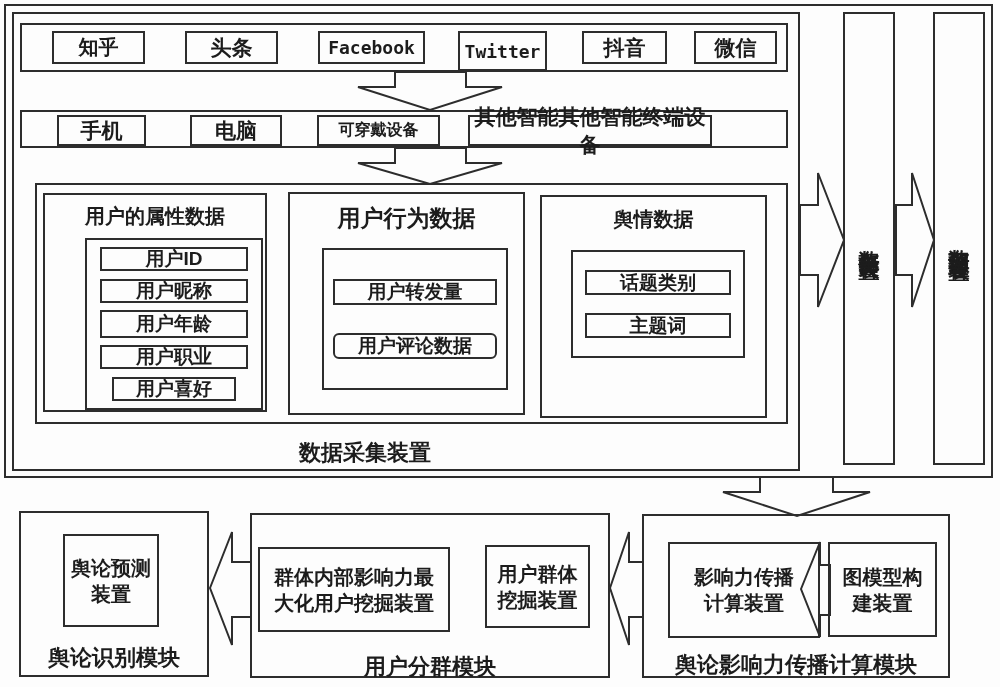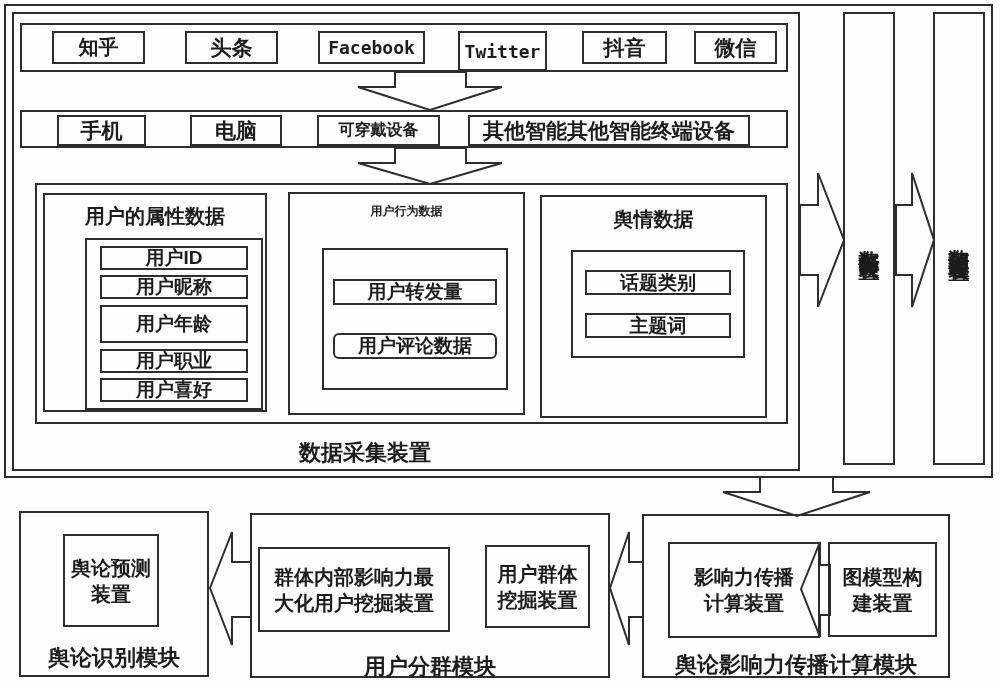--- a/index.html
+++ b/index.html
@@ -34,36 +34,36 @@
   <div class="box cell" style="left:185px;top:31px;width:93px;height:33px;font-size:21px;">头条</div>
   <div class="box cell mono" style="left:318px;top:31px;width:107px;height:33px;font-size:18px;">Facebook</div>
   <div class="box cell mono" style="left:458px;top:31px;width:89px;height:40px;font-size:18px;">Twitter</div>
   <div class="box cell" style="left:582px;top:31px;width:85px;height:33px;font-size:21px;">抖音</div>
   <div class="box cell" style="left:694px;top:31px;width:83px;height:33px;font-size:21px;">微信</div>
 
   <div class="box" style="left:20px;top:110px;width:768px;height:38px;"></div>
   <div class="box cell" style="left:57px;top:115px;width:89px;height:31px;font-size:21px;">手机</div>
   <div class="box cell" style="left:190px;top:115px;width:92px;height:31px;font-size:21px;">电脑</div>
   <div class="box cell" style="left:317px;top:115px;width:123px;height:31px;font-size:16px;">可穿戴设备</div>
-  <div class="box cell" style="left:468px;top:115px;width:282px;height:31px;font-size:21px;">其他智能其他智能终端设备</div>
+  <div class="box cell" style="left:468px;top:115px;width:244px;height:31px;font-size:21px;">其他智能其他智能终端设备</div>
 
   <div class="box" style="left:35px;top:183px;width:753px;height:241px;"></div>
 
   <div class="box" style="left:43px;top:193px;width:224px;height:219px;"></div>
   <div class="title" style="left:43px;top:203px;width:224px;font-size:20px;">用户的属性数据</div>
   <div class="box flexcol" style="left:85px;top:238px;width:178px;height:172px;">
     <div class="item" style="width:148px;height:24px;">用户ID</div>
     <div class="item" style="width:148px;height:24px;">用户昵称</div>
-    <div class="item" style="width:148px;height:38px;">用户年龄</div>
+    <div class="item" style="width:148px;height:28px;">用户年龄</div>
     <div class="item" style="width:148px;height:24px;">用户职业</div>
-    <div class="item" style="width:148px;height:24px;">用户喜好</div>
+    <div class="item" style="width:124px;height:24px;">用户喜好</div>
   </div>
 
   <div class="box" style="left:288px;top:192px;width:237px;height:223px;"></div>
-  <div class="title" style="left:288px;top:203px;width:237px;font-size:12px;">用户行为数据</div>
+  <div class="title" style="left:288px;top:203px;width:237px;font-size:23px;">用户行为数据</div>
   <div class="box flexcol" style="left:322px;top:248px;width:186px;height:142px;">
     <div class="item" style="width:164px;height:26px;">用户转发量</div>
     <div class="item" style="width:164px;height:26px;border-radius:6px;">用户评论数据</div>
   </div>
 
   <div class="box" style="left:540px;top:195px;width:227px;height:223px;"></div>
   <div class="title" style="left:540px;top:206px;width:227px;font-size:20px;">舆情数据</div>
   <div class="box flexcol" style="left:571px;top:250px;width:174px;height:108px;">
     <div class="item" style="width:146px;height:25px;">话题类别</div>
     <div class="item" style="width:146px;height:25px;">主题词</div>

